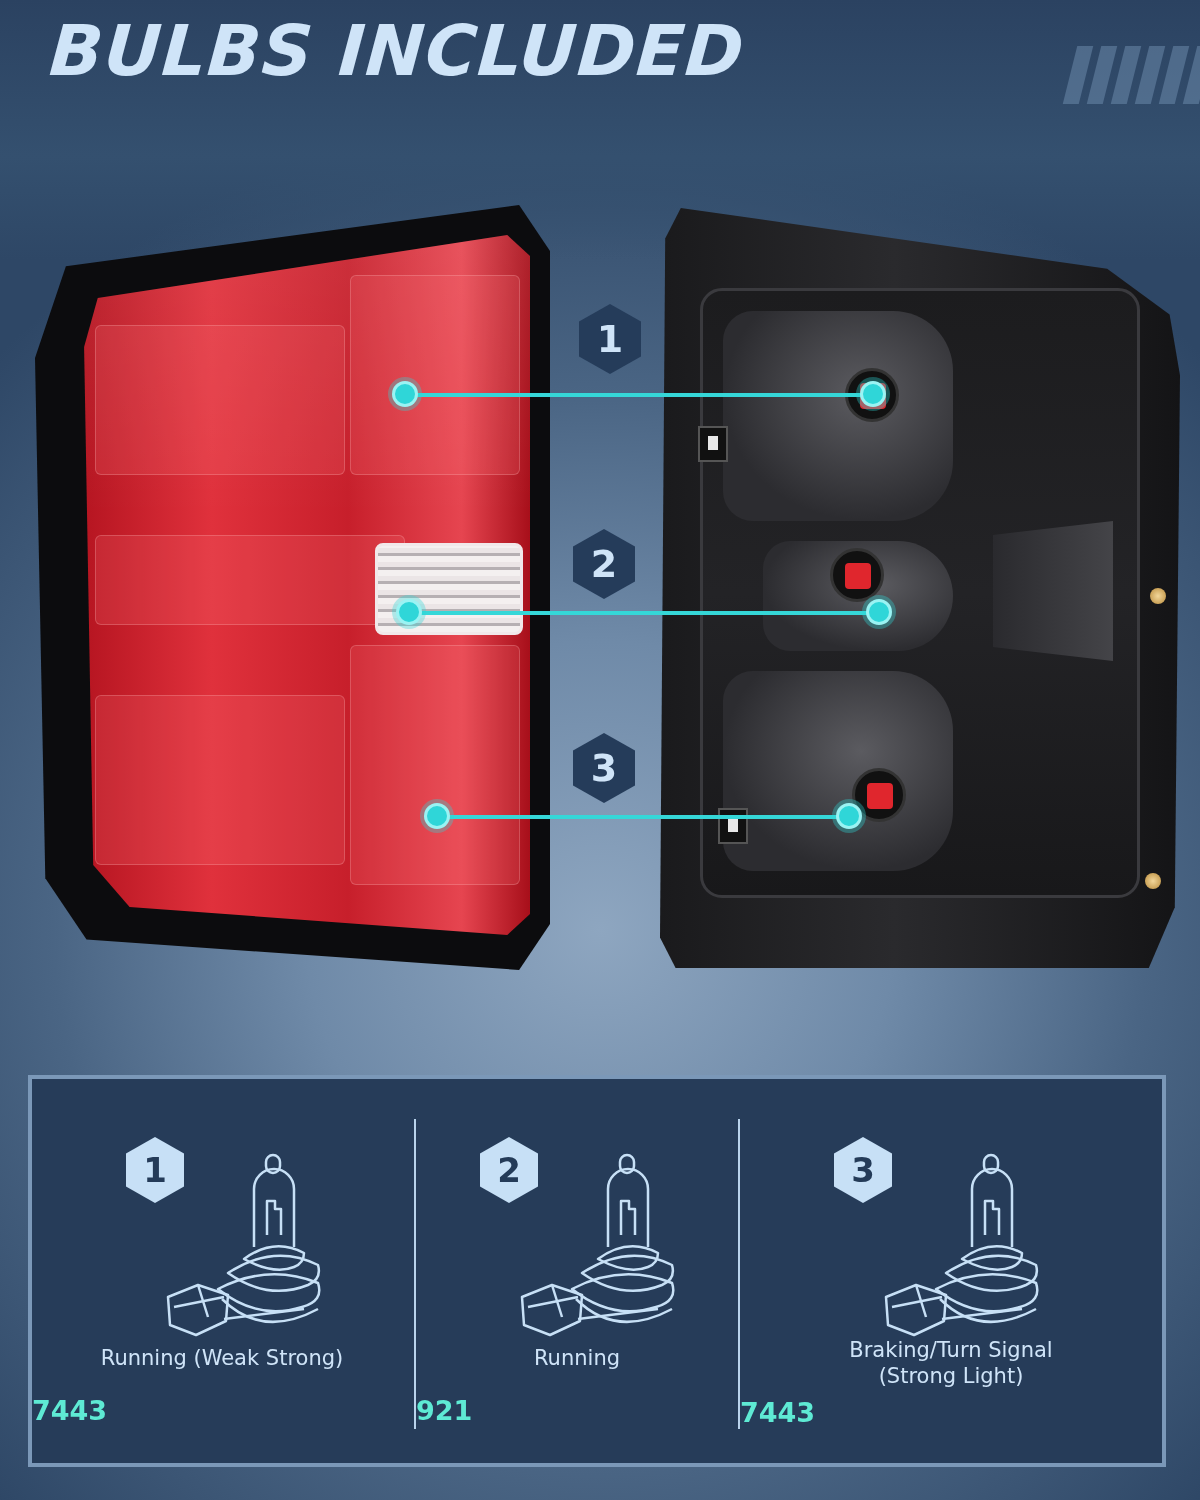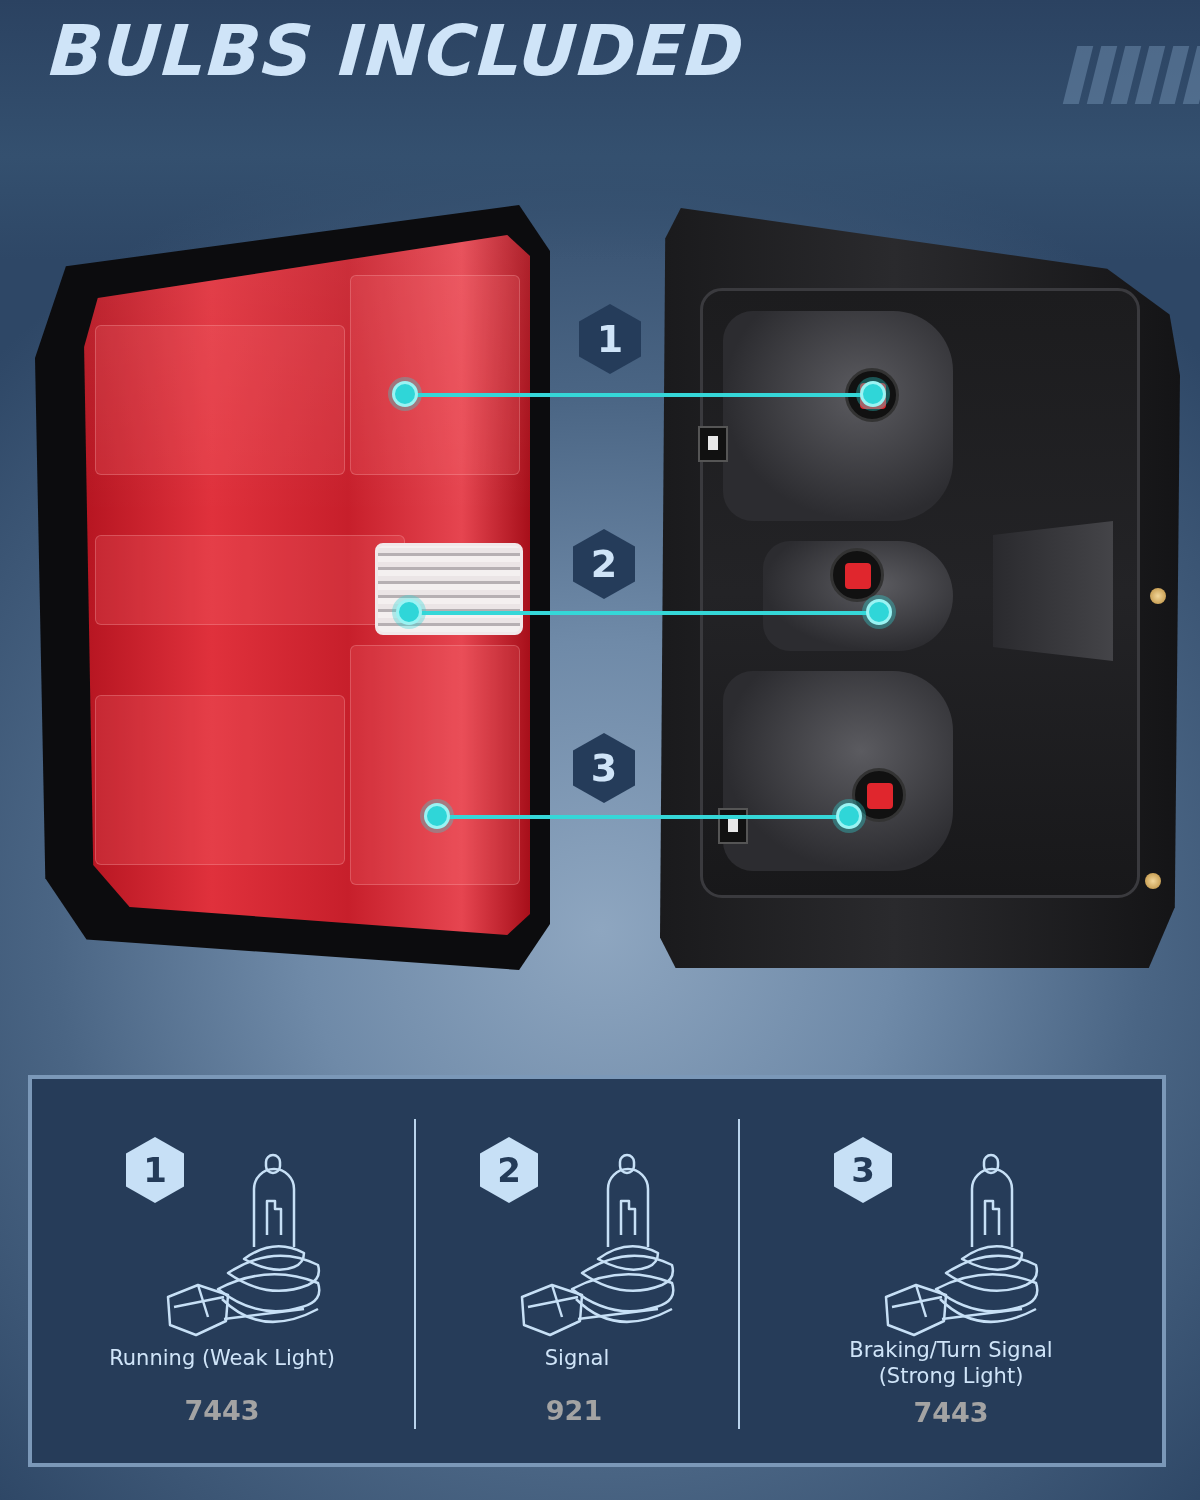--- a/index.html
+++ b/index.html
@@ -93,21 +93,21 @@
   }
   .divider { position: absolute; top: 40px; width: 2px; height: 310px; background: #b9d3ec; }
   .bulb-col { position: absolute; top: 0; height: 384px; }
   .bulb-col .hex { top: 58px; }
   .bulb-svg { position: absolute; top: 70px; }
   .bulb-label {
     position: absolute; text-align: center; color: #cfe4f8;
     font-family: "DejaVu Sans", sans-serif; font-size: 21px; line-height: 27px; white-space: nowrap;
   }
   .bulb-code {
-    position: absolute; text-align: center; color: #a3a3a3; font-weight: bold;
+    position: absolute; color: #5eead4; font-weight: bold;
     font-family: "DejaVu Sans", sans-serif; font-size: 27px;
   }
 </style>
 </head>
 <body>
 
 <div class="bg-top"></div>
 
 <h1 class="headline">BULBS INCLUDED</h1>
 
@@ -182,42 +182,42 @@
         <path d="M105 86 V52 h8 v8 h6 v26"></path>
         <path d="M82 110 q30 -22 60 -6 q0 10 -10 14 q-20 8 -50 -8z"></path>
         <path d="M66 124 q46 -30 90 -8 q4 14 -10 20 q-40 16 -80 -12z"></path>
         <path d="M56 140 q50 -26 100 -6 q6 18 -16 24 q-44 14 -84 -18z"></path>
         <path d="M60 150 q40 40 96 10"></path>
         <path d="M6 148 l30 -12 l30 10 l-2 26 l-30 14 l-26 -10 z"></path>
         <path d="M36 136 l10 32"></path>
           <path d="M12 158 l50 -10"></path>
         <path d="M62 170 l80 -10"></path>
       </svg>
-      <div class="bulb-label" style="left:0;width:380px;top:266px;">Running (Weak Light)</div>
+      <div class="bulb-label" style="left:0;width:380px;top:266px;">Running (Weak Strong)</div>
       <div class="bulb-code" style="left:0;width:380px;top:316px;">7443</div>
     </div>
 
     <div class="divider" style="left:382px;"></div>
 
     <div class="bulb-col" style="left:384px;width:322px;">
       <div class="hex light" style="left:64px;">2</div>
       <svg class="bulb-svg" style="left:100px;" width="160" height="190" viewBox="0 0 160 190" fill="none" stroke="#c7e0f6" stroke-width="2.5" stroke-linejoin="round">
         <rect x="104" y="6" width="14" height="18" rx="7"></rect>
         <path d="M92 98 V40 a20 20 0 0 1 40 0 V98"></path>
         <path d="M105 86 V52 h8 v8 h6 v26"></path>
         <path d="M82 110 q30 -22 60 -6 q0 10 -10 14 q-20 8 -50 -8z"></path>
         <path d="M66 124 q46 -30 90 -8 q4 14 -10 20 q-40 16 -80 -12z"></path>
         <path d="M56 140 q50 -26 100 -6 q6 18 -16 24 q-44 14 -84 -18z"></path>
         <path d="M60 150 q40 40 96 10"></path>
         <path d="M6 148 l30 -12 l30 10 l-2 26 l-30 14 l-26 -10 z"></path>
         <path d="M36 136 l10 32"></path>
           <path d="M12 158 l50 -10"></path>
         <path d="M62 170 l80 -10"></path>
       </svg>
-      <div class="bulb-label" style="left:0;width:322px;top:266px;">Signal</div>
+      <div class="bulb-label" style="left:0;width:322px;top:266px;">Running</div>
       <div class="bulb-code" style="left:0;width:316px;top:316px;">921</div>
     </div>
 
     <div class="divider" style="left:706px;"></div>
 
     <div class="bulb-col" style="left:708px;width:422px;">
       <div class="hex light" style="left:94px;">3</div>
       <svg class="bulb-svg" style="left:140px;" width="160" height="190" viewBox="0 0 160 190" fill="none" stroke="#c7e0f6" stroke-width="2.5" stroke-linejoin="round">
         <rect x="104" y="6" width="14" height="18" rx="7"></rect>
         <path d="M92 98 V40 a20 20 0 0 1 40 0 V98"></path>

